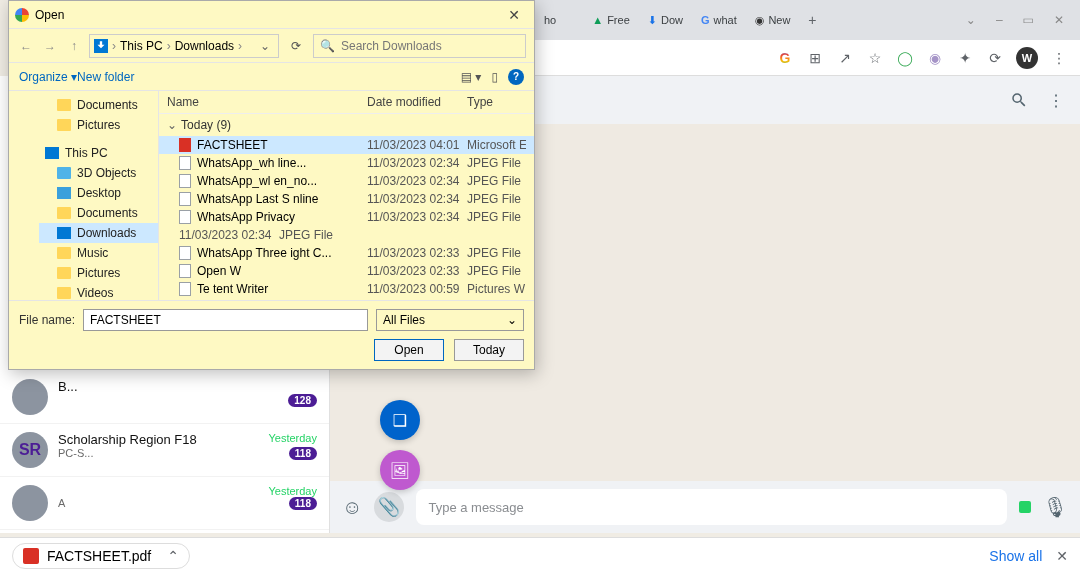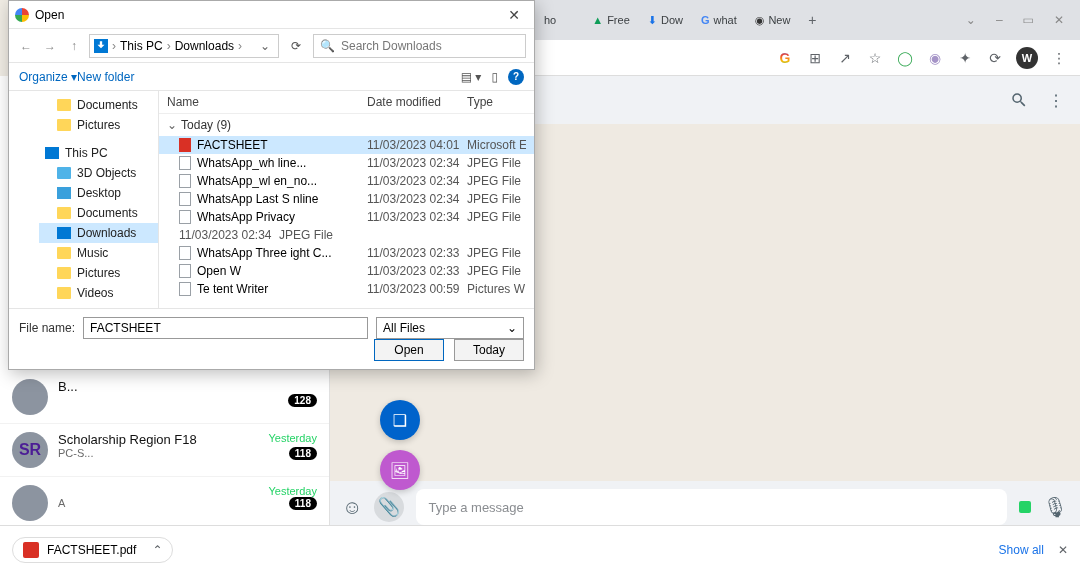--- a/index.html
+++ b/index.html
@@ -25,31 +25,31 @@
 .wa-attach.image  { background: #bf59cf; }
 .wa-date-chip { position: absolute; top: 380px; left: 50%; transform: translateX(-50%); background: #fff; padding: 4px 12px; border-radius: 6px; font-size: 11px; color: #54656f; box-shadow: 0 1px 2px rgba(0,0,0,.1); }
 .wa-info { position: absolute; top: 408px; left: 50%; transform: translateX(-50%); background: #fff5d6; color: #54656f; padding: 6px 12px; border-radius: 6px; font-size: 11px; display: flex; align-items: center; gap: 6px; max-width: 640px; }
 .wa-compose { height: 52px; background: #f0f2f5; display: flex; align-items: center; gap: 12px; padding: 0 12px; position: absolute; left: 330px; right: 0; bottom: 40px; }
 .wa-compose .inp { flex: 1; background: #fff; border-radius: 8px; height: 36px; display: flex; align-items: center; padding: 0 12px; font-size: 13px; color: #8a8d91; }
 .wa-left-item { display: flex; gap: 10px; padding: 8px 12px; border-bottom: 1px solid #f2f2f2; }
 .wa-left-item .av { width: 36px; height: 36px; border-radius: 50%; background: #8c94a0; color: #4c1d95; display: flex; align-items: center; justify-content: center; font-size: 16px; font-weight: 600; flex-shrink: 0; }
 .wa-left-item .ct { flex: 1; overflow: hidden; }
 .wa-left-item .row1 { display: flex; justify-content: space-between; font-size: 13px; color: #111; }
 .wa-left-item .row2 { display: flex; justify-content: space-between; font-size: 11px; color: #6a6a6a; }
-.badge { background: #000000; color: #fff; border-radius: 10px; padding: 1px 6px; font-size: 10px; font-weight: 600; }
-
-
-.dl-shelf { position: absolute; left: 0; right: 0; bottom: 0; height: 48px; background: #fff; border-top: 1px solid #ddd; display: flex; align-items: center; padding: 0 12px; gap: 10px; font-size: 12px; }
+.badge { background: #4c1d95; color: #fff; border-radius: 10px; padding: 1px 6px; font-size: 10px; font-weight: 600; }
+
+
+.dl-shelf { position: absolute; left: 0; right: 0; bottom: 0; height: 36px; background: #fff; border-top: 1px solid #ddd; display: flex; align-items: center; padding: 0 12px; gap: 10px; font-size: 14px; }
 .dl-item { display: flex; align-items: center; gap: 8px; border: 1px solid #ddd; border-radius: 14px; padding: 4px 10px; }
 .pdf-ico { width: 16px; height: 16px; background: #d93025; border-radius: 2px; position: relative; }
 .dl-shelf .right { margin-left: auto; display: flex; align-items: center; gap: 14px; }
 .show-all { color: #1a73e8; }
 
 
-.dlg { position: absolute; top: 0; left: 8px; width: 527px; height: 370px; background: #ffffff; box-shadow: 2px 4px 16px rgba(0,0,0,.25); border: 1px solid #aaa; display: flex; flex-direction: column; font-size: 12px; z-index: 10; }
+.dlg { position: absolute; top: 0; left: 8px; width: 527px; height: 370px; background: #fef9c3; box-shadow: 2px 4px 16px rgba(0,0,0,.25); border: 1px solid #aaa; display: flex; flex-direction: column; font-size: 12px; z-index: 10; }
 .dlg-title { height: 28px; display: flex; align-items: center; padding: 0 6px; border-bottom: 1px solid #e5e5e5; }
 .dlg-title .gicon { width: 14px; height: 14px; border-radius: 50%; background: conic-gradient(#ea4335 0 90deg,#fbbc05 90deg 180deg,#34a853 180deg 270deg,#4285f4 270deg 360deg); margin-right: 6px; }
 .dlg-close { margin-left: auto; width: 28px; text-align: center; color: #444; font-size: 14px; }
 .dlg-nav { height: 34px; display: flex; align-items: center; gap: 6px; padding: 0 8px; border-bottom: 1px solid #e5e5e5; }
 .navbtn { color: #888; width: 18px; text-align: center; }
 .crumbs { flex: 0 0 190px; display: flex; align-items: center; gap: 4px; border: 1px solid #ccc; height: 24px; padding: 0 4px; }
 .crumbs .mini { width: 14px; height: 14px; background: #0078d4; }
 .crumbsep { color: #888; }
 .dropbtn { width: 18px; color: #666; text-align: center; }
 .reload { width: 22px; text-align: center; color: #555; }
@@ -75,21 +75,21 @@
 .fp-head .c3 { flex: 1; }
 .fp-group { padding: 4px 8px; color: #333; display: flex; align-items: center; gap: 4px; }
 .fp-row { display: flex; padding: 2px 8px 2px 20px; align-items: center; }
 .fp-row.sel { background: #cce8ff; }
 .fp-row .c1 { flex: 0 0 188px; display: flex; align-items: center; gap: 6px; overflow: hidden; white-space: nowrap; text-overflow: ellipsis; }
 .fp-row .c2 { flex: 0 0 100px; color: #555; }
 .fp-row .c3 { flex: 1; color: #555; overflow: hidden; white-space: nowrap; }
 .file-ico { width: 12px; height: 14px; border: 1px solid #9aa0a6; background: #fff; display: inline-block; flex-shrink: 0; }
 .file-ico.pdf { background: #d93025; border-color: #d93025; }
 
-.dlg-bottom { border-top: 1px solid #e5e5e5; padding: 8px 10px; display: flex; flex-direction: column; gap: 0; }
+.dlg-bottom { border-top: 1px solid #e5e5e5; padding: 8px 10px; display: flex; flex-direction: column; gap: 8px; }
 .fn-row { display: flex; align-items: center; gap: 8px; }
 .fn-row label { color: #333; }
 .fn-row .inp, .fn-row select { border: 1px solid #999; height: 22px; padding: 0 6px; font-size: 12px; background: #fff; }
 .fn-row .inp { flex: 1; }
 .fn-row .filter { flex: 0 0 148px; display: flex; align-items: center; justify-content: space-between; padding: 0 6px; border: 1px solid #999; height: 22px; }
 .btn-row { display: flex; justify-content: flex-end; gap: 10px; }
 .btn { width: 70px; height: 22px; border: 1px solid #999; background: #f3f3f3; display: flex; align-items: center; justify-content: center; }
 .btn.primary { border: 1px solid #0067c0; }
 
 svg { display: block; }

